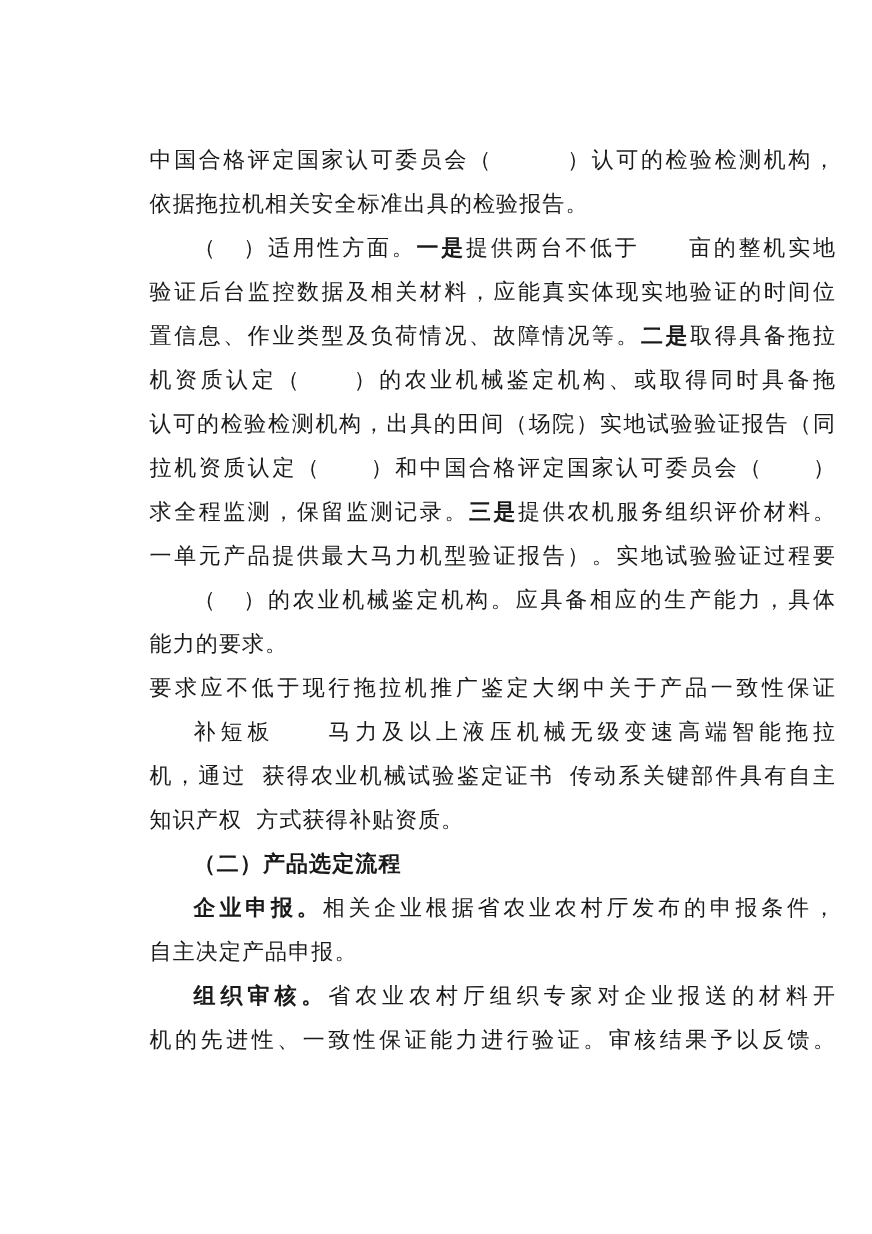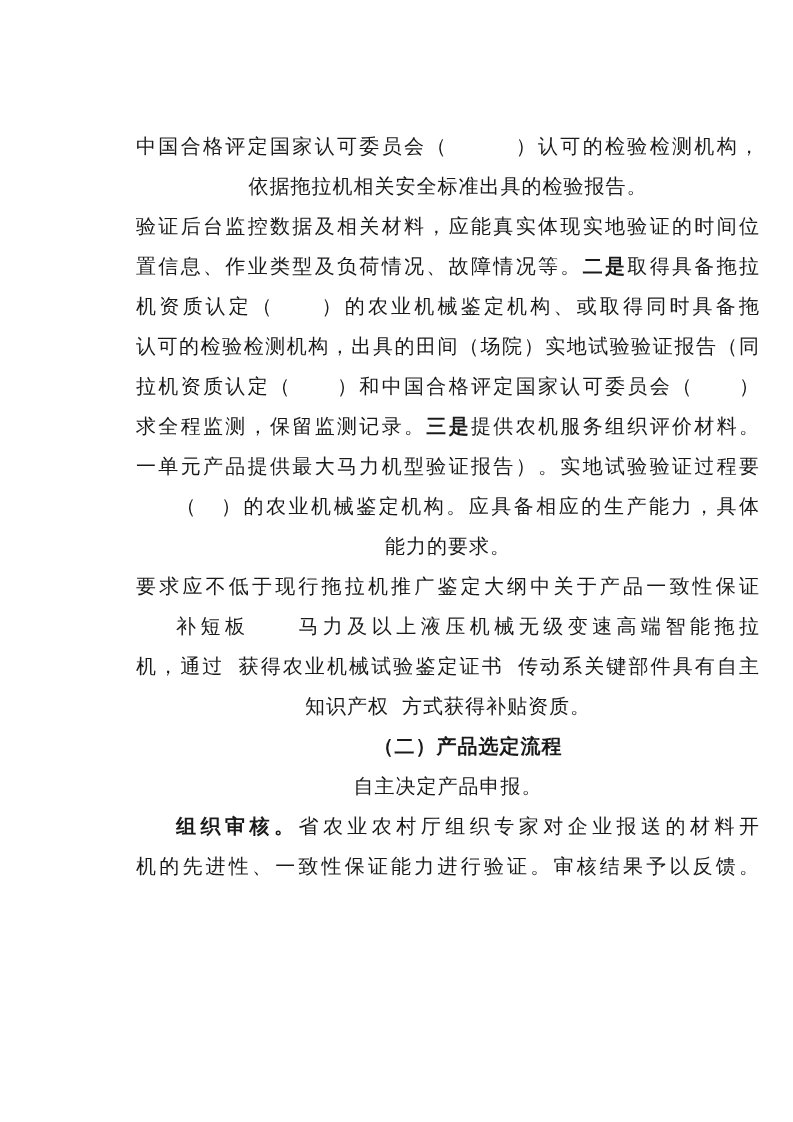--- a/index.html
+++ b/index.html
@@ -16,21 +16,21 @@
   .doc-body {
     position: absolute;
     left: 100px;
     top: 128px;
     width: 624px;
   }
   .line {
     font-size: 20px;
     line-height: 40px;
     letter-spacing: 1px;
-    text-align: center;
+    text-align: left;
     white-space: pre-wrap;
   }
   .line.justify {
     text-align: justify;
     text-align-last: justify;
   }
   .line.indent { text-indent: 2em; }
   .bold { font-weight: bold; }
   .kai { font-weight: 600; }
   .page-number {
@@ -43,32 +43,34 @@
     color: #1a1a1a;
   }
 </style>
 </head>
 <body>
 
 <div class="page">
   <div class="doc-body" id="doc-body">
       <div class="line justify"><span>中国合格评定国家认可委员会（　　　）认可的检验检测机构，</span></div>
       <div class="line"><span>依据拖拉机相关安全标准出具的检验报告。</span></div>
+      <div class="line justify indent"><span>（　）适用性方面。</span><span class="bold">一是</span><span>提供两台不低于　　亩的整机实地</span></div>
       <div class="line justify"><span>验证后台监控数据及相关材料，应能真实体现实地验证的时间位</span></div>
       <div class="line justify"><span>置信息、作业类型及负荷情况、故障情况等。</span><span class="bold">二是</span><span>取得具备拖拉</span></div>
       <div class="line justify"><span>机资质认定（　　）的农业机械鉴定机构、或取得同时具备拖</span></div>
       <div class="line justify"><span>认可的检验检测机构，出具的田间（场院）实地试验验证报告（同</span></div>
       <div class="line justify"><span>拉机资质认定（　　）和中国合格评定国家认可委员会（　　）</span></div>
       <div class="line justify"><span>求全程监测，保留监测记录。</span><span class="bold">三是</span><span>提供农机服务组织评价材料。</span></div>
       <div class="line justify"><span>一单元产品提供最大马力机型验证报告）。实地试验验证过程要</span></div>
       <div class="line justify indent"><span>（　）的农业机械鉴定机构。应具备相应的生产能力，具体</span></div>
       <div class="line"><span>能力的要求。</span></div>
       <div class="line justify"><span>要求应不低于现行拖拉机推广鉴定大纲中关于产品一致性保证</span></div>
       <div class="line justify indent"><span>补短板　　马力及以上液压机械无级变速高端智能拖拉</span></div>
       <div class="line justify"><span>机，通过 获得农业机械试验鉴定证书 传动系关键部件具有自主</span></div>
       <div class="line"><span>知识产权 方式获得补贴资质。</span></div>
       <div class="line indent kai"><span>（二）产品选定流程</span></div>
+      <div class="line justify indent"><span class="bold">企业申报。</span><span>相关企业根据省农业农村厅发布的申报条件，</span></div>
       <div class="line"><span>自主决定产品申报。</span></div>
       <div class="line justify indent"><span class="bold">组织审核。</span><span>省农业农村厅组织专家对企业报送的材料开</span></div>
       <div class="line justify"><span>机的先进性、一致性保证能力进行验证。审核结果予以反馈。</span></div>
     </div>
   <div class="page-number">— 3 —</div>
 </div>
 
 </body></html>

